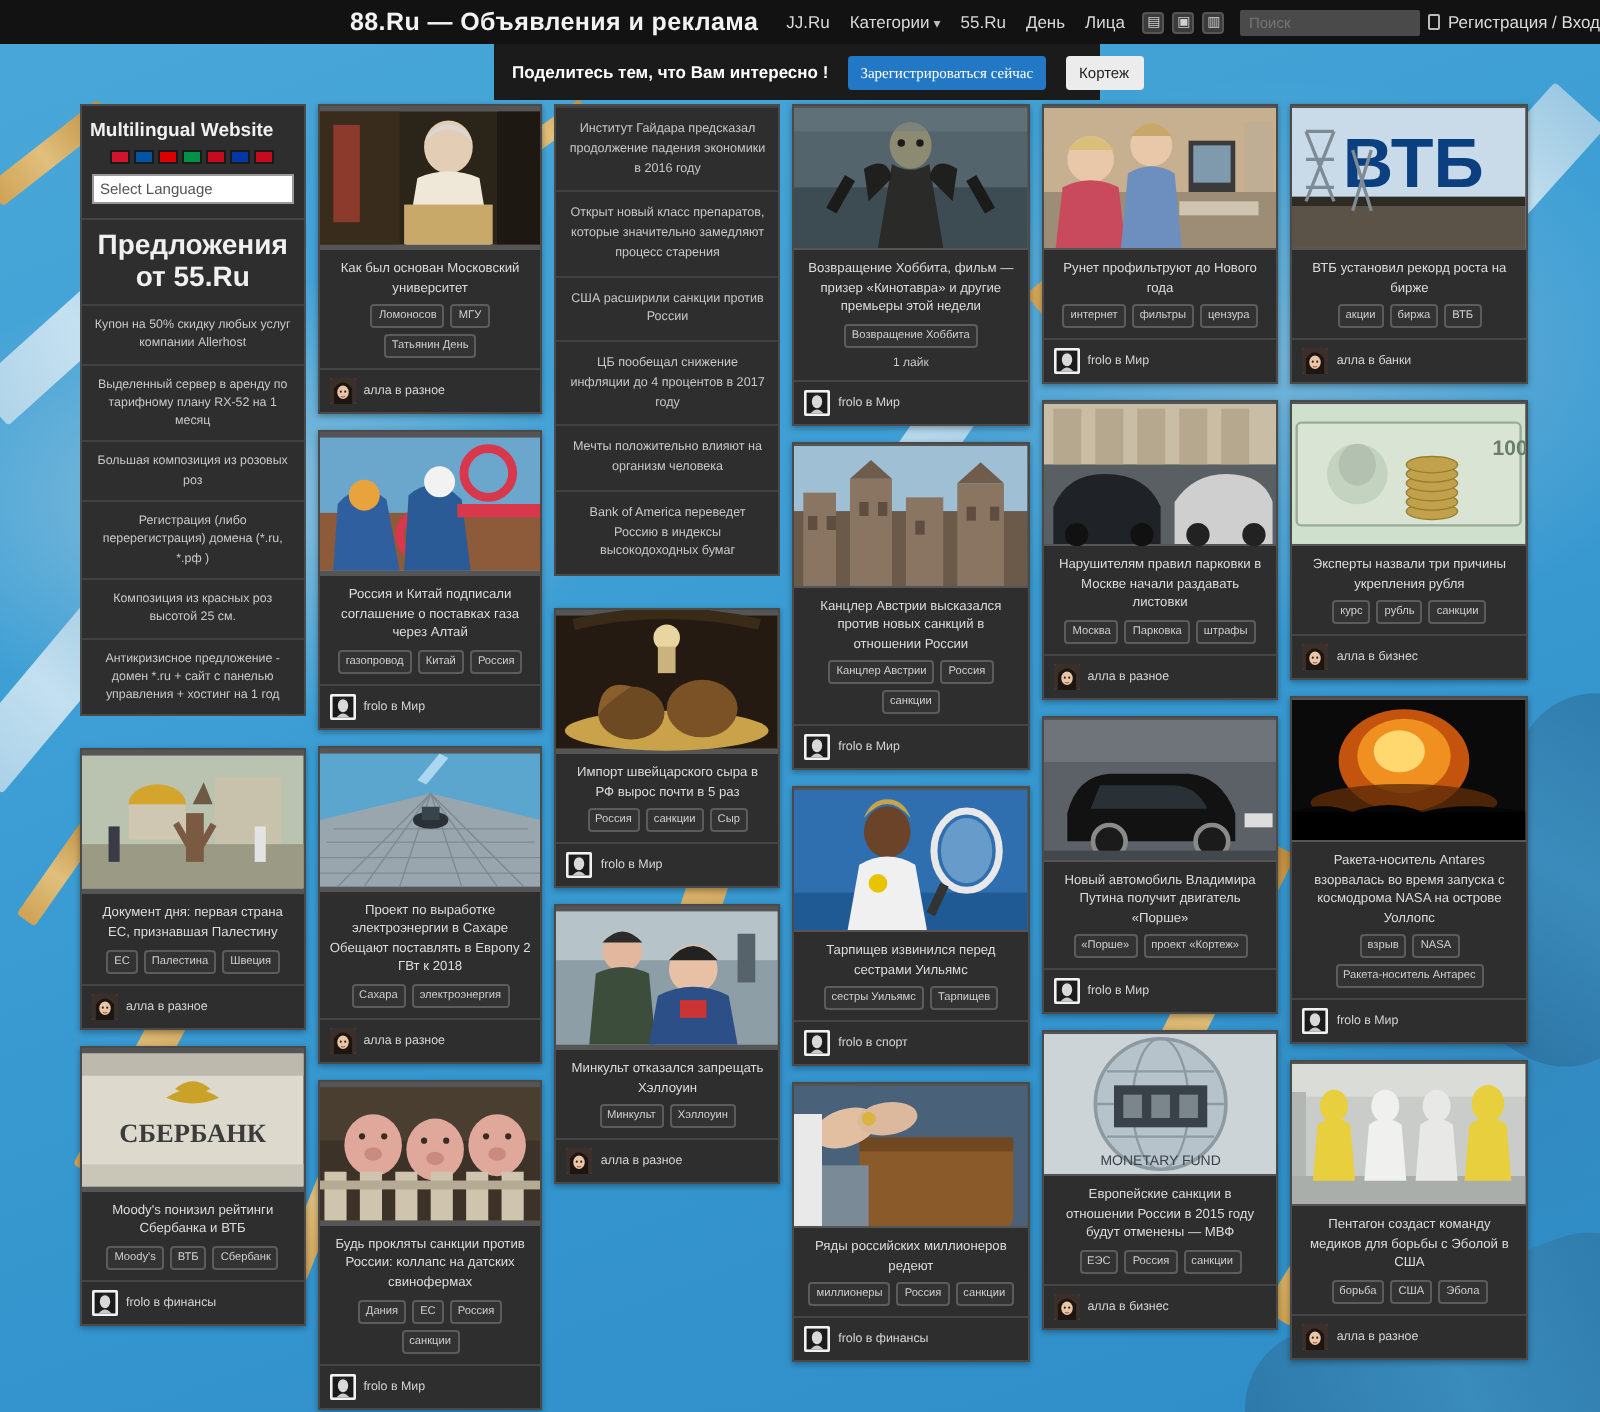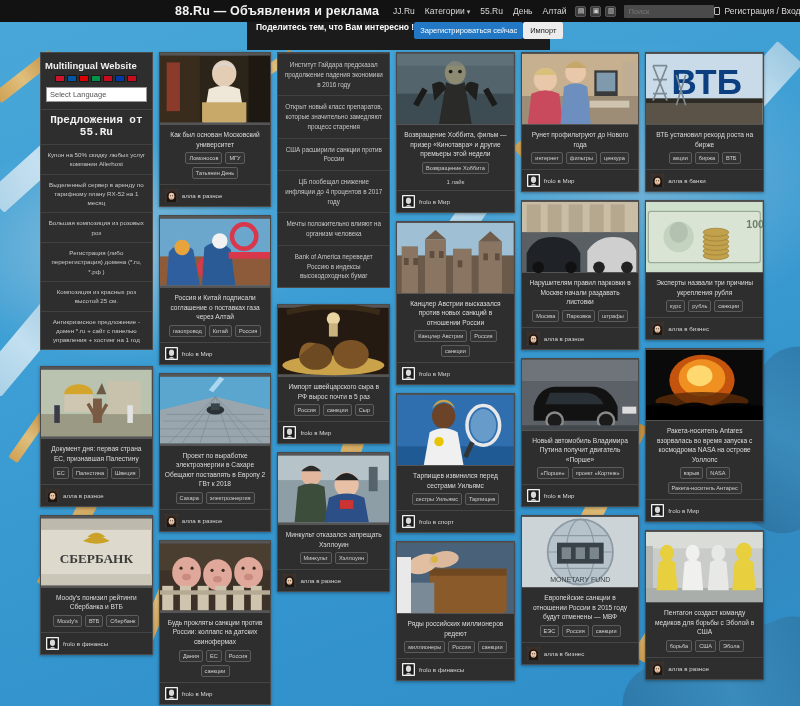--- a/index.html
+++ b/index.html
@@ -65,29 +65,29 @@
     font-size: 8.5px; color: #dcdcdc; white-space: nowrap; cursor: pointer;
     display:flex; align-items:center; gap:4px;
   }
   .doc-icon { display:inline-block; width:6px; height:8px; border:1px solid #bbb; border-radius:1px;}
 
   
   #sharebar {
     position: absolute; top: 22px; left: 247px;
     width: 303px; height: 28px;
     background: #1b1b1b;
-    display: flex; align-items: flex-start; gap: 0;
+    display: flex; align-items: center; gap: 10px;
     padding: 0 9px;
     z-index: 39;
   }
   #sharetext { font-size: 8.5px; color: #fff; font-weight: bold; white-space: nowrap; }
   #regbtn {
     background: #2278c4; color: #fff; border: none;
     font-size: 7.5px; padding: 4px 6px; border-radius: 2px; cursor: pointer;
-    white-space: nowrap; font-family: Liberation Sans, sans-serif;
+    white-space: nowrap; font-family: Liberation Serif, serif;
   }
   #loginbtn {
     background: #ececec; color: #1c1c1c; border: none;
     font-size: 7.5px; padding: 4px 7px; border-radius: 2px; cursor: pointer;
     white-space: nowrap; font-family: "Liberation Sans", sans-serif;
   }
 
   
   #board {
     position: absolute; top: 52px; left: 40px;
@@ -137,22 +137,22 @@
   }
   .flags { display:flex; justify-content:center; gap:2px; padding: 0 0 5px; }
   .flag { width: 10px; height: 7px; border: 1px solid #1a1a1a; }
   .langselect {
     display:block; width: calc(100% - 10px); margin: 0 5px 7px;
     background: #fff; color: #555; border: 1px solid #999;
     font-size: 7.5px; padding: 2px 3px;
     font-family: "Liberation Sans", sans-serif;
   }
   .offerhead {
-    font-size: 11px; font-weight: bold; text-align:center;
-    color:#f0f0f0; padding: 4px 3px 6px; border-top: 1px solid #444; font-family: Liberation Mono, monospace;
+    font-size: 14px; font-weight: bold; text-align:center;
+    color:#f0f0f0; padding: 4px 3px 6px; border-top: 1px solid #444;
   }
   .offer {
     font-size: 6.2px; line-height: 1.5; text-align: center; color: #c9c9c9;
     padding: 5px 6px; border-top: 1px solid #414141; cursor: pointer;
   }
 
   
   .newswidget { background:#2e2e2e; border:1px solid #4a4a4a; }
   .newswidget h3 {
     margin:0; padding: 8px 4px 6px; font-size: 10.5px; text-align:center;
@@ -184,38 +184,38 @@
   <div class="stroke dark" style="left:700px;top:380px;width:180px;height:120px;transform:rotate(-60deg);border-radius:40px;"></div>
   <div class="stroke dark" style="left:620px;top:640px;width:220px;height:90px;transform:rotate(-20deg);border-radius:40px;"></div>
 
   <div id="topbar">
     <div id="brand">88.Ru — Объявления и реклама</div>
     <div class="navlinks" id="navlinks">
         <div class="navlink"><span>JJ.Ru</span></div>
         <div class="navlink"><span>Категории</span><span class="caret">▾</span></div>
         <div class="navlink"><span>55.Ru</span></div>
         <div class="navlink"><span>День</span></div>
-        <div class="navlink"><span>Алтай</span></div>
+        <div class="navlink"><span>Лица</span></div>
       </div>
     <div class="iconbtns">
       <div class="ibtn">▤</div>
       <div class="ibtn">▣</div>
       <div class="ibtn">▥</div>
     </div>
     <input id="searchbox" value="" placeholder="Поиск" style="">
     <div id="authlink">
       <span class="doc-icon"></span>
       <span>Регистрация / Вход</span>
     </div>
   </div>
 
   <div id="sharebar">
     <div id="sharetext">Поделитесь тем, что Вам интересно !</div>
     <button id="regbtn">Зарегистрироваться сейчас</button>
-    <button id="loginbtn">Импорт</button>
+    <button id="loginbtn">Кортеж</button>
   </div>
 
   <div id="board">
 
     <div class="col">
       <div class="widget">
         <h3>Multilingual Website</h3>
         <div class="flags" id="flags">
             <div class="flag" style="background: rgb(207, 20, 43);"></div>
             <div class="flag" style="background: rgb(0, 85, 164);"></div>

